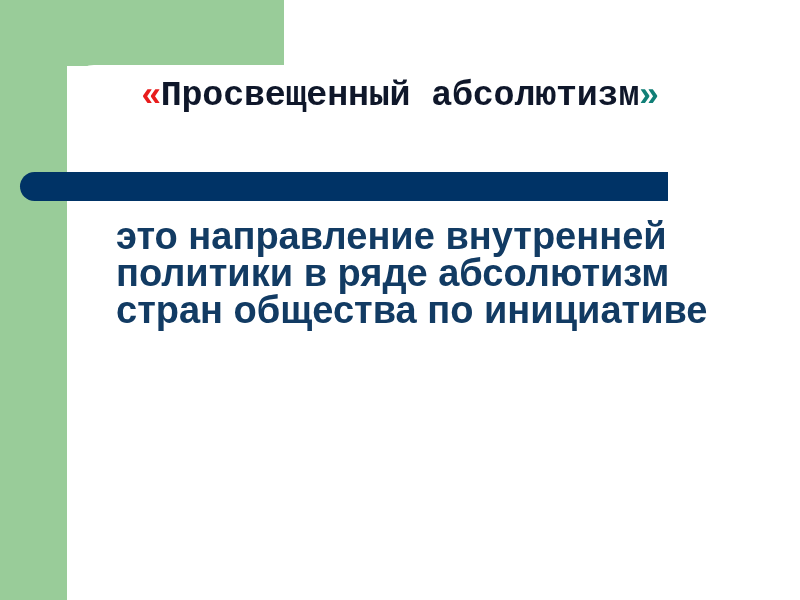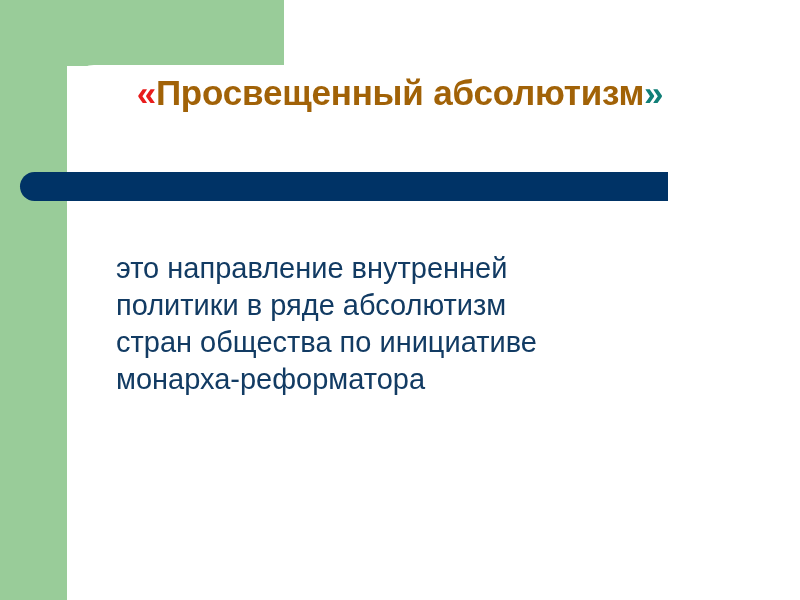--- a/index.html
+++ b/index.html
@@ -58,21 +58,21 @@
     top: 74px;
     width: 800px;
     text-align: center;
     font-size: 35px;
     font-weight: bold;
     line-height: 1.1;
     white-space: nowrap;
     letter-spacing: -0.2px;
   }
   .title .quote-open { color: #e81c1c; }
-  .title .title-text { color: #a16207; }
+  .title .title-text { color: #0f172a; font-family: Liberation Mono, monospace; }
   .title .quote-close { color: #117f77; }
 
   
   .navy-bar {
     position: absolute;
     left: 20px;
     top: 172px;
     width: 648px;
     height: 29px;
     background: #003366;
@@ -80,25 +80,24 @@
     border-bottom-left-radius: 15px;
   }
 
   
   .body-text {
     position: absolute;
     left: 112px;
     top: 218px;
     width: 580px;
     color: #123b63;
-    font-size: 29px;
-    font-weight: normal;
+    font-size: 38px;
+    font-weight: bold;
     line-height: 37px;
     text-indent: 4px;
-    margin-top: 32px;
   }
   .body-line {
     display: block;
     white-space: nowrap;
   }
   .body-line:first-child { text-indent: 4px; }
 </style>
 </head>
 <body>
 
@@ -112,16 +111,15 @@
   <div class="title">
     <span class="quote-open">«</span><span class="title-text">Просвещенный абсолютизм</span><span class="quote-close">»</span>
   </div>
 
   <div class="navy-bar"></div>
 
   <div class="body-text">
     <span class="body-line">это направление внутренней</span>
     <span class="body-line">политики в ряде абсолютизм</span>
     <span class="body-line">стран общества по инициативе</span>
-    <span class="body-line">монарха-реформатора</span>
   </div>
 
 </div>
 
 </body></html>

